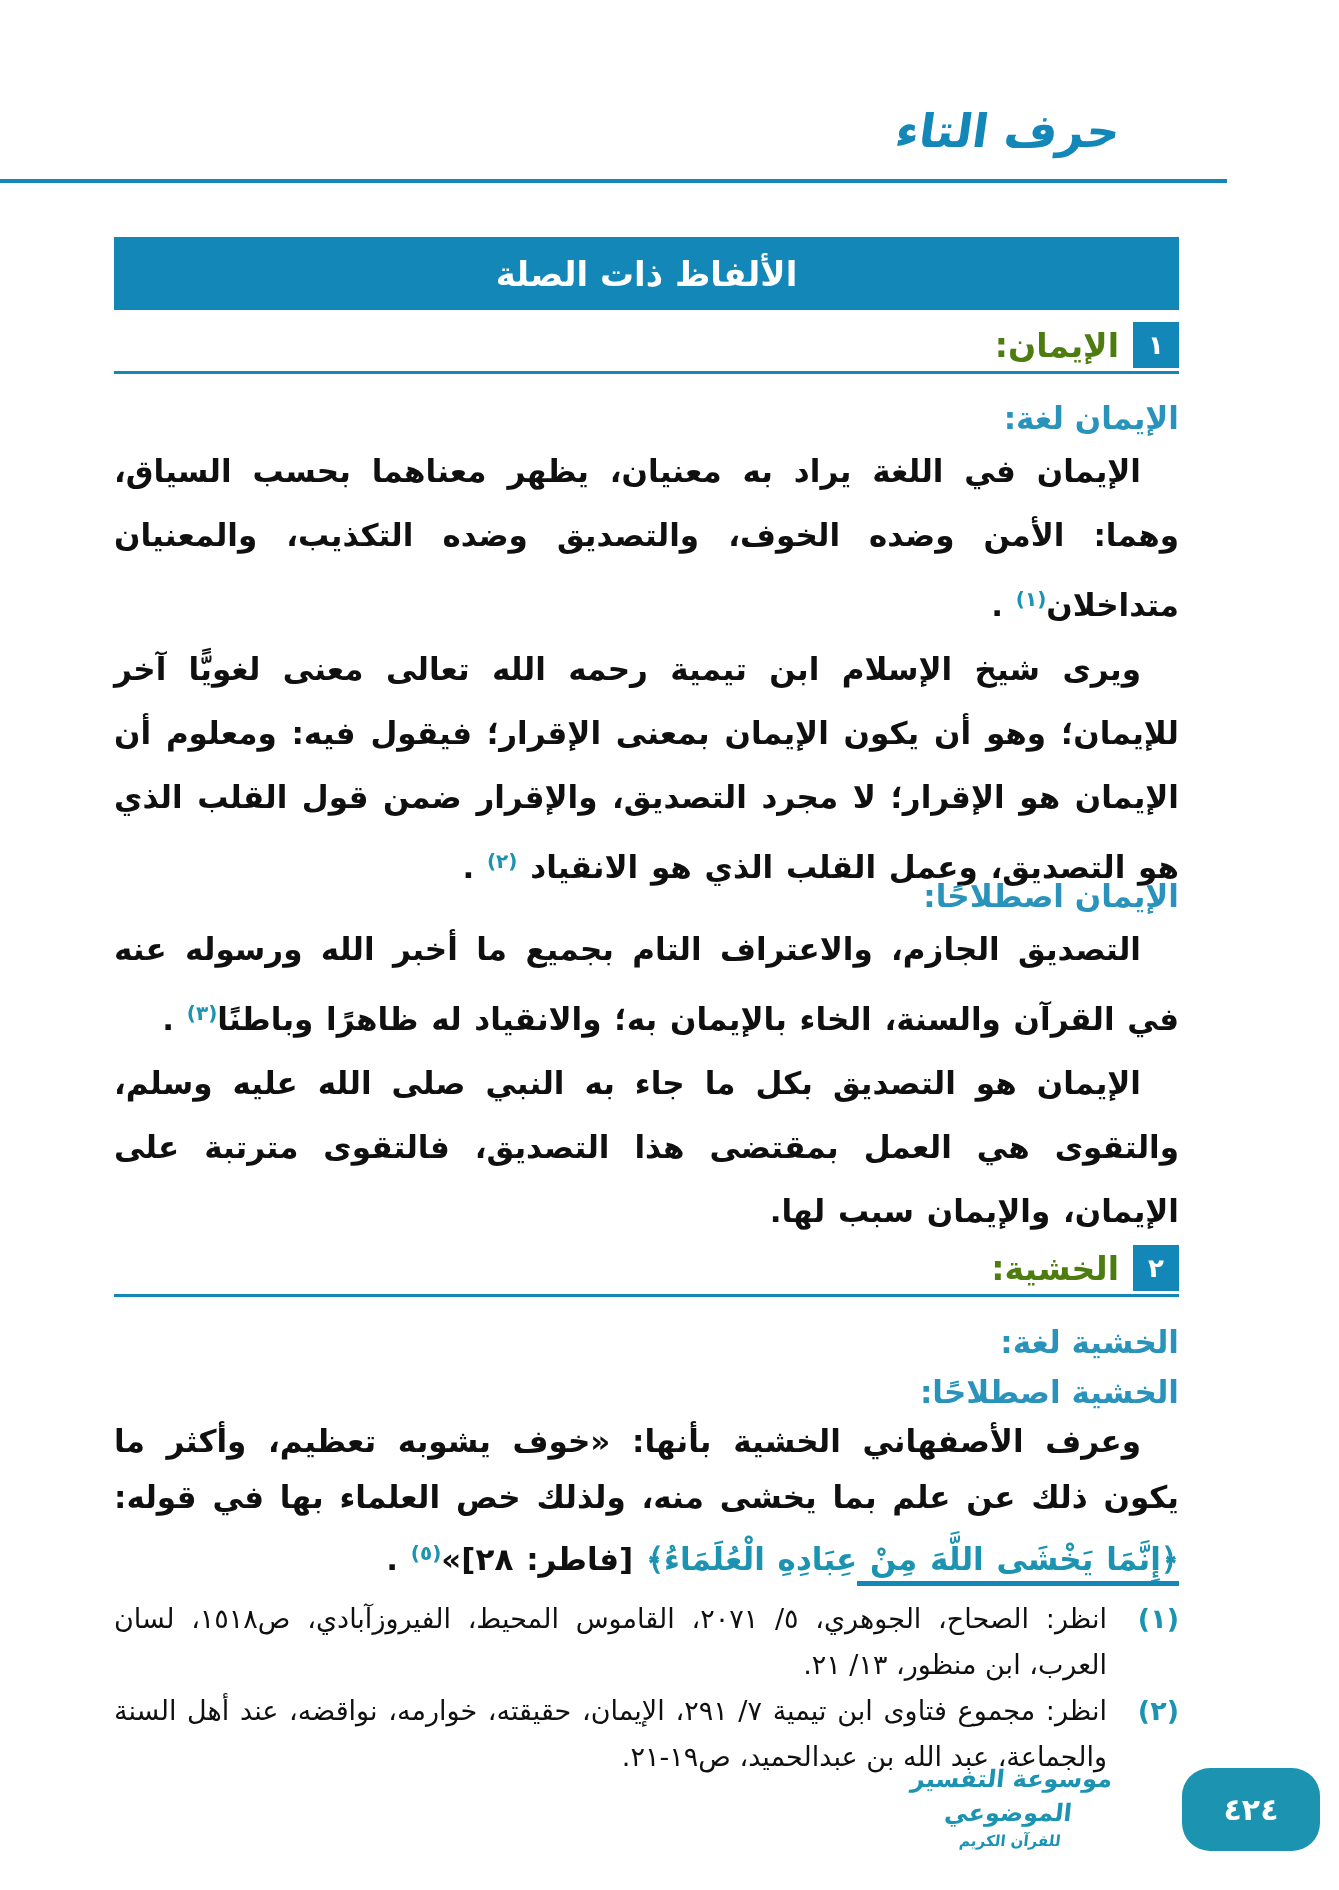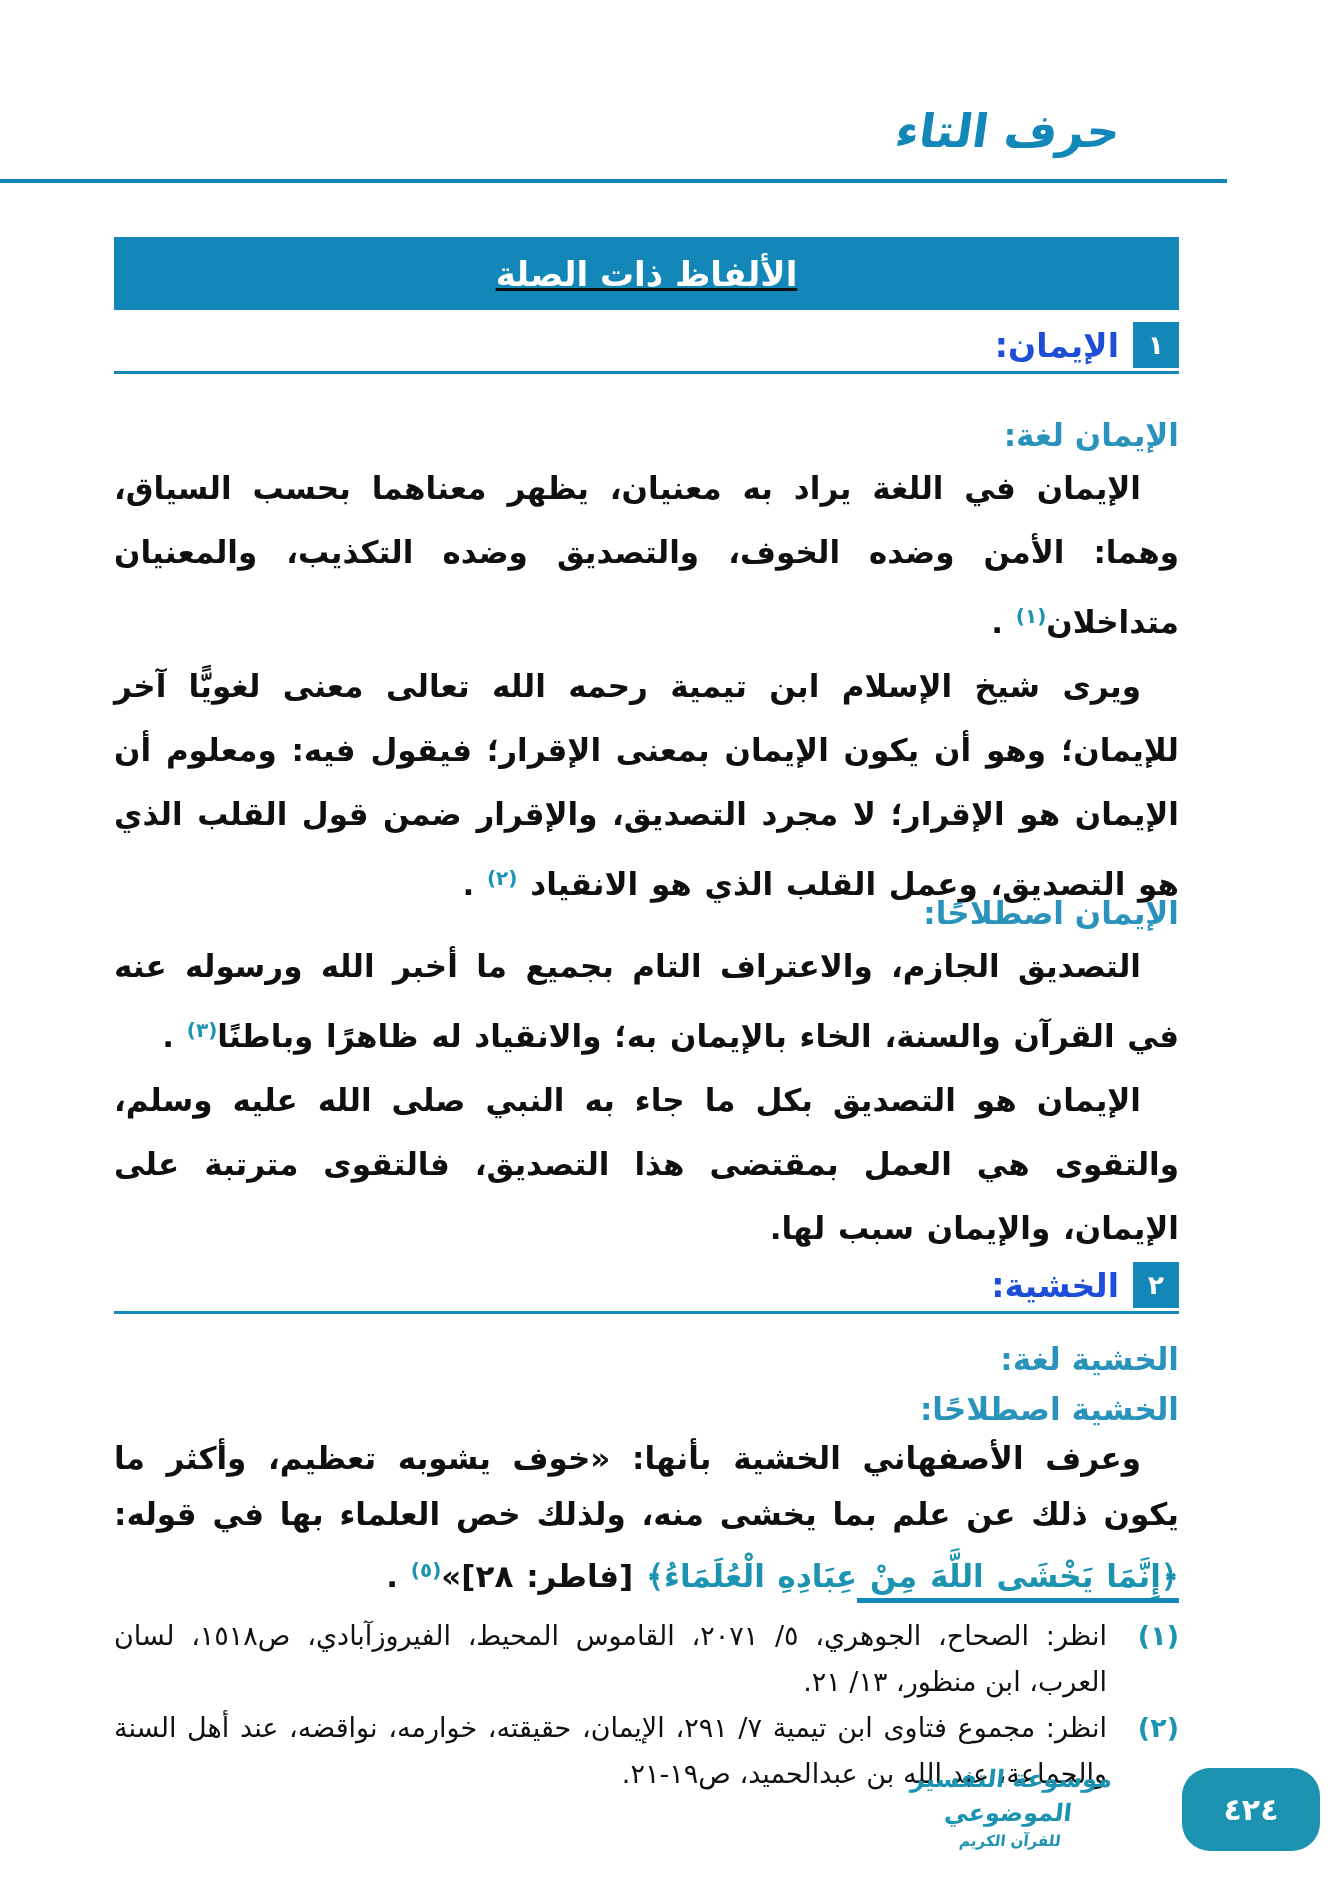--- a/index.html
+++ b/index.html
@@ -23,41 +23,41 @@
   .header-line{
     position:absolute;top:179px;left:0;width:1227px;height:4px;
     background:#1287b8;
   }
   
   .content{
     position:absolute;top:237px;left:114px;width:1065px;
   }
   .banner{
     height:73px;background:#1287b8;
-    display:flex;align-items:center;justify-content:center;text-decoration:underline;
+    display:flex;align-items:center;justify-content:center;
   }
   .banner-title{
     color:#ffffff;font-size:34px;font-weight:700;
   }
   .section-row{
     display:flex;align-items:center;gap:14px;
     margin-top:12px;height:46px;
   }
   .num-box{
     width:46px;height:46px;background:#1287b8;flex:0 0 46px;
     display:flex;align-items:center;justify-content:center;
     color:#ffffff;font-size:26px;font-weight:700;
   }
   .section-title{
-    color:#1d4ed8;font-size:33px;font-weight:700;
+    color:#4d7c0f;font-size:33px;font-weight:700;
   }
   .rule{height:3px;background:#1287b8;margin-top:3px;}
   .subheading{
     color:#2a93bb;font-size:31px;font-weight:700;
-    line-height:42px;height:42px;margin-top:40px;
+    line-height:42px;height:42px;margin-top:23px;
   }
   .subheading.pull{margin-top:-24px;}
   .subheading.pull2{margin-top:-14px;}
   .subheading.mt24{margin-top:24px;}
   .subheading.mt8{margin-top:8px;}
   .body-para{
     font-size:31px;font-weight:700;line-height:64px;
     text-align:justify;text-indent:38px;
     word-spacing:2px;
   }

